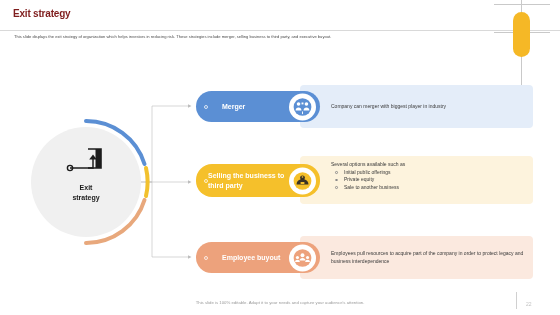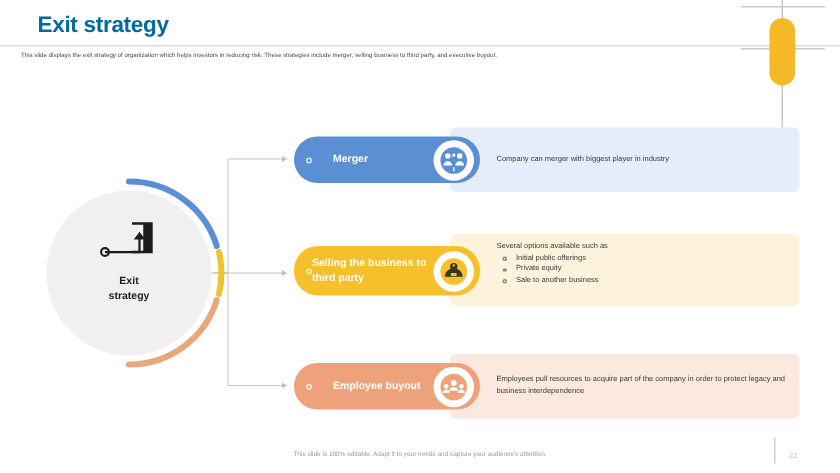--- a/index.html
+++ b/index.html
@@ -12,26 +12,26 @@
     height: 315px;
     position: relative;
     overflow: hidden;
     font-family: "Liberation Sans", sans-serif;
     color: #2b2b2b;
   }
 
   
   .slide-title {
     position: absolute;
-    left: 25px;
+    left: 13px;
     top: 8px;
-    font-size: 15px;
+    font-size: 10px;
     font-weight: bold;
     letter-spacing: -0.2px;
-    color: #0369a1;
+    color: #7f1d1d;
   }
   .title-rule {
     position: absolute;
     left: 0;
     top: 30px;
     width: 560px;
     height: 1px;
     background: #d9d9d9;
   }
   .slide-subtitle {

